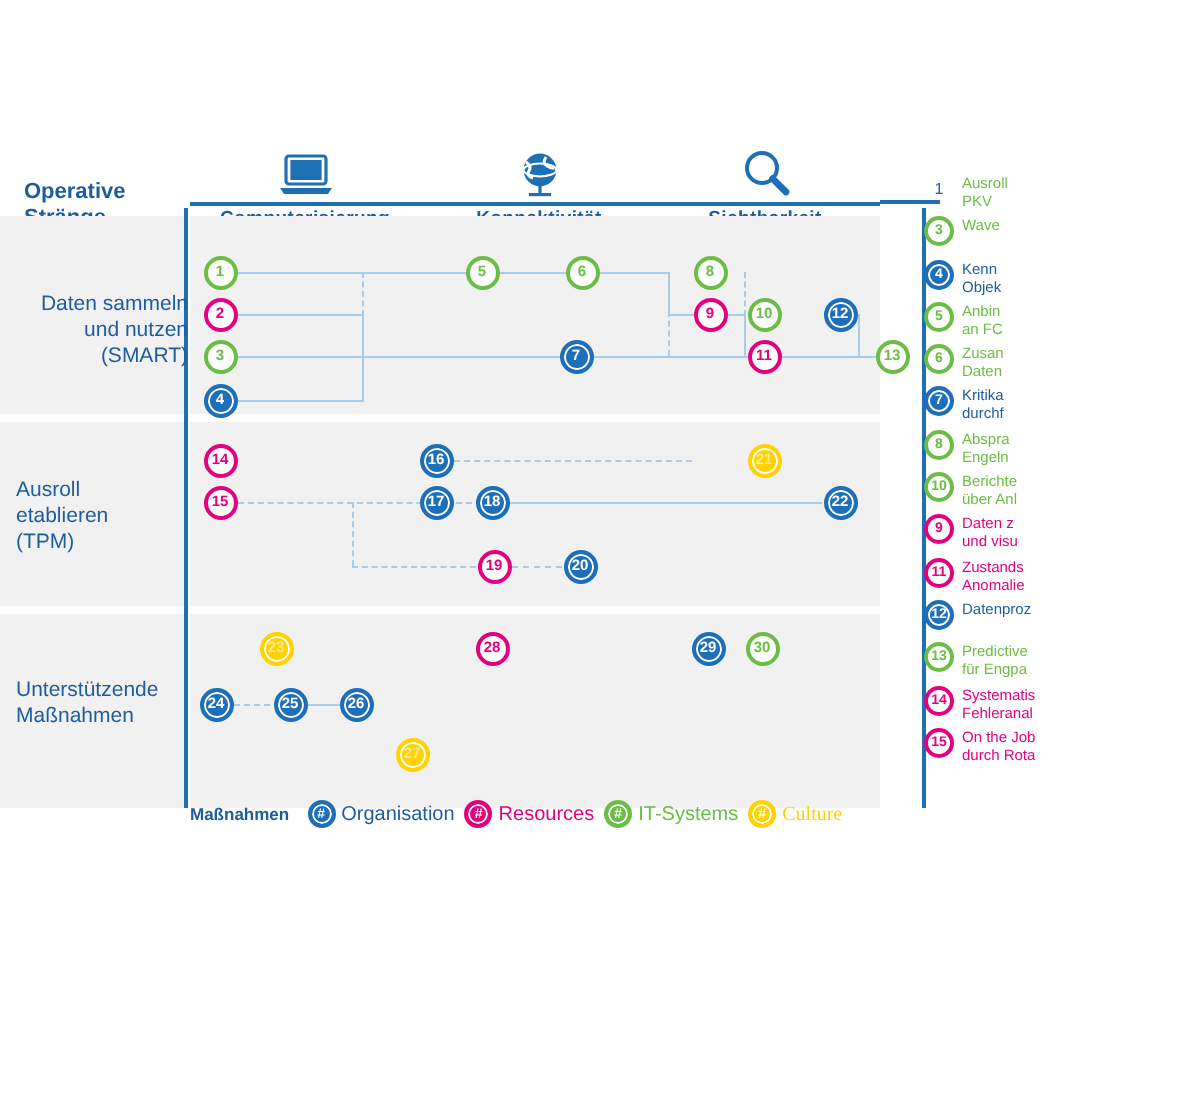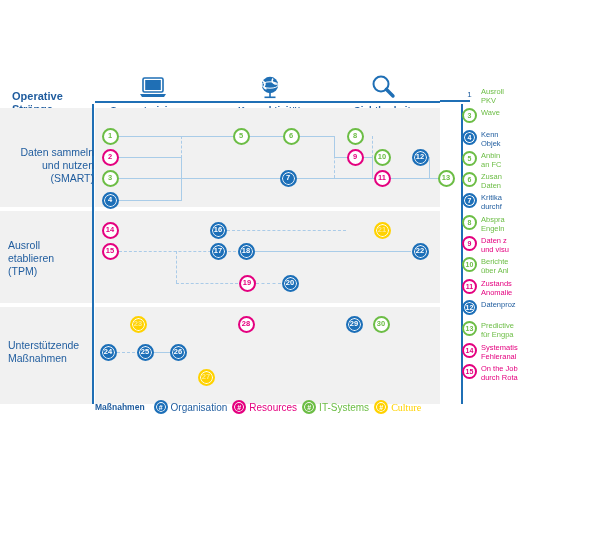--- a/index.html
+++ b/index.html
@@ -357,34 +357,34 @@
           <div>durchf</div>
         </div>
       </div>
       <div class="rl-item rl-green">
         <div class="rl-num">8</div>
         <div class="rl-txt">
           <div>Abspra</div>
           <div>Engeln</div>
         </div>
       </div>
+      <div class="rl-item rl-green">
+        <div class="rl-num">10</div>
+        <div class="rl-txt">
+          <div>Berichte</div>
+          <div>über Anl</div>
+        </div>
+      </div>
       <div class="rl-item rl-pink">
         <div class="rl-num">9</div>
         <div class="rl-txt">
           <div>Daten z</div>
           <div>und visu</div>
         </div>
       </div>
-      <div class="rl-item rl-green">
-        <div class="rl-num">10</div>
-        <div class="rl-txt">
-          <div>Berichte</div>
-          <div>über Anl</div>
-        </div>
-      </div>
       <div class="rl-item rl-pink">
         <div class="rl-num">11</div>
         <div class="rl-txt">
           <div>Zustands</div>
           <div>Anomalie</div>
         </div>
       </div>
       <div class="rl-item rl-blue">
         <div class="rl-num">12</div>
         <div class="rl-txt">

